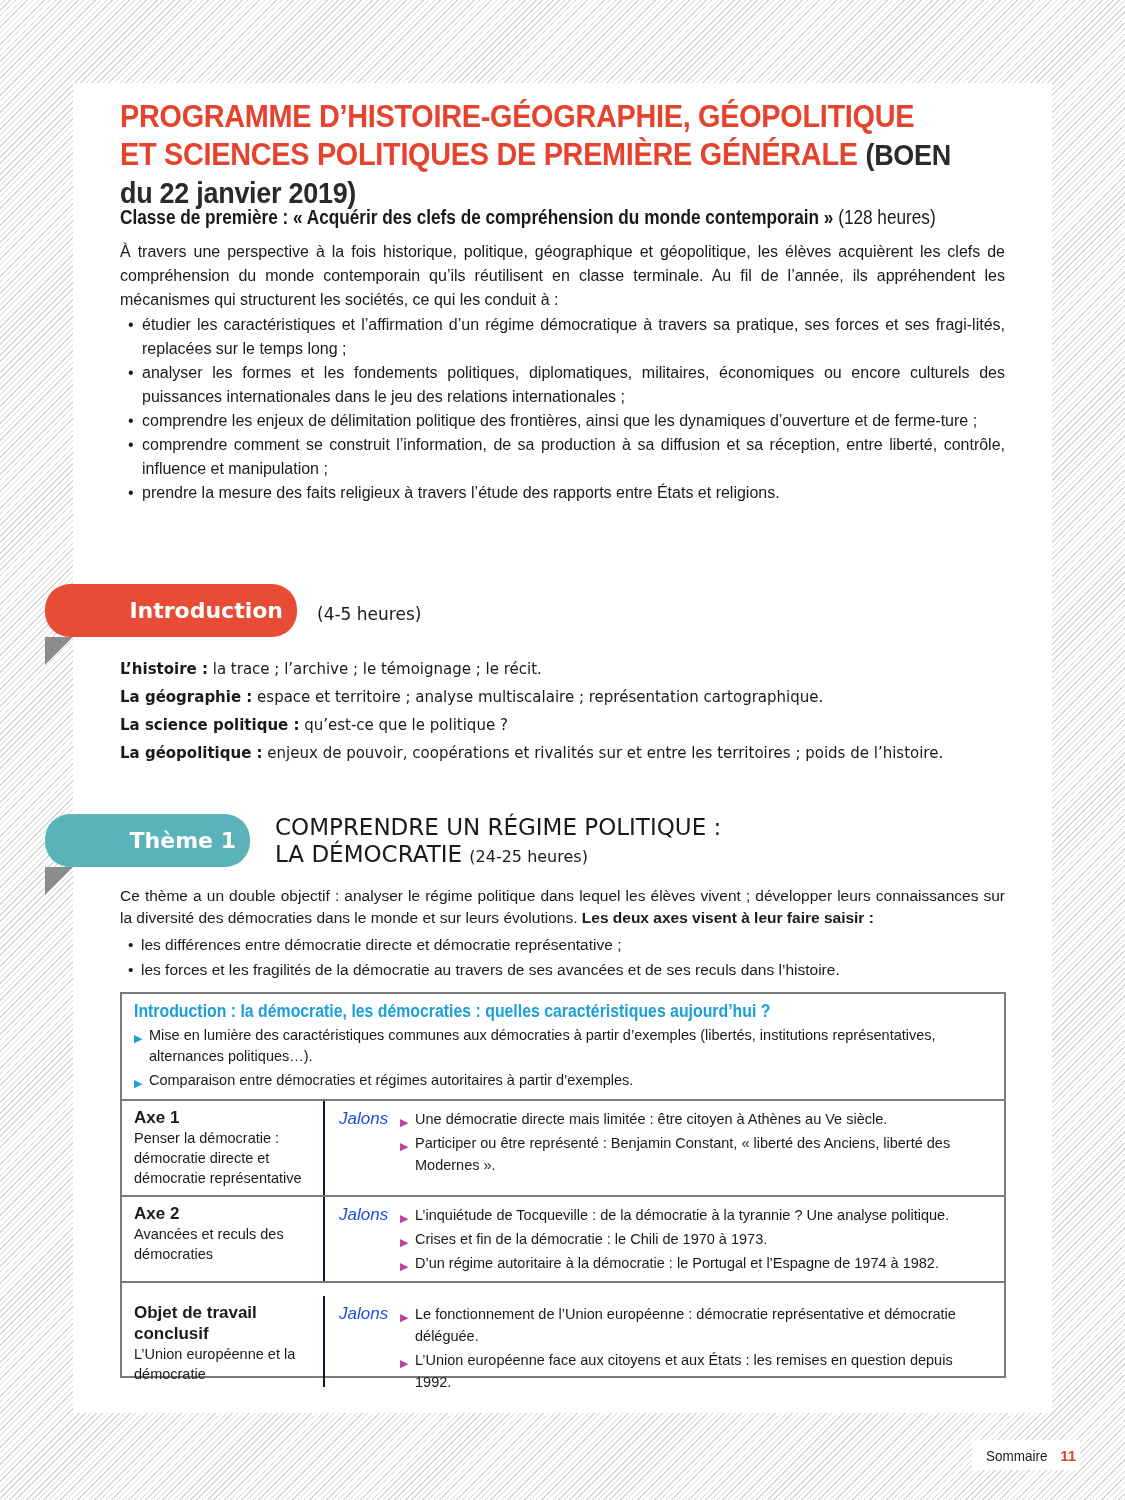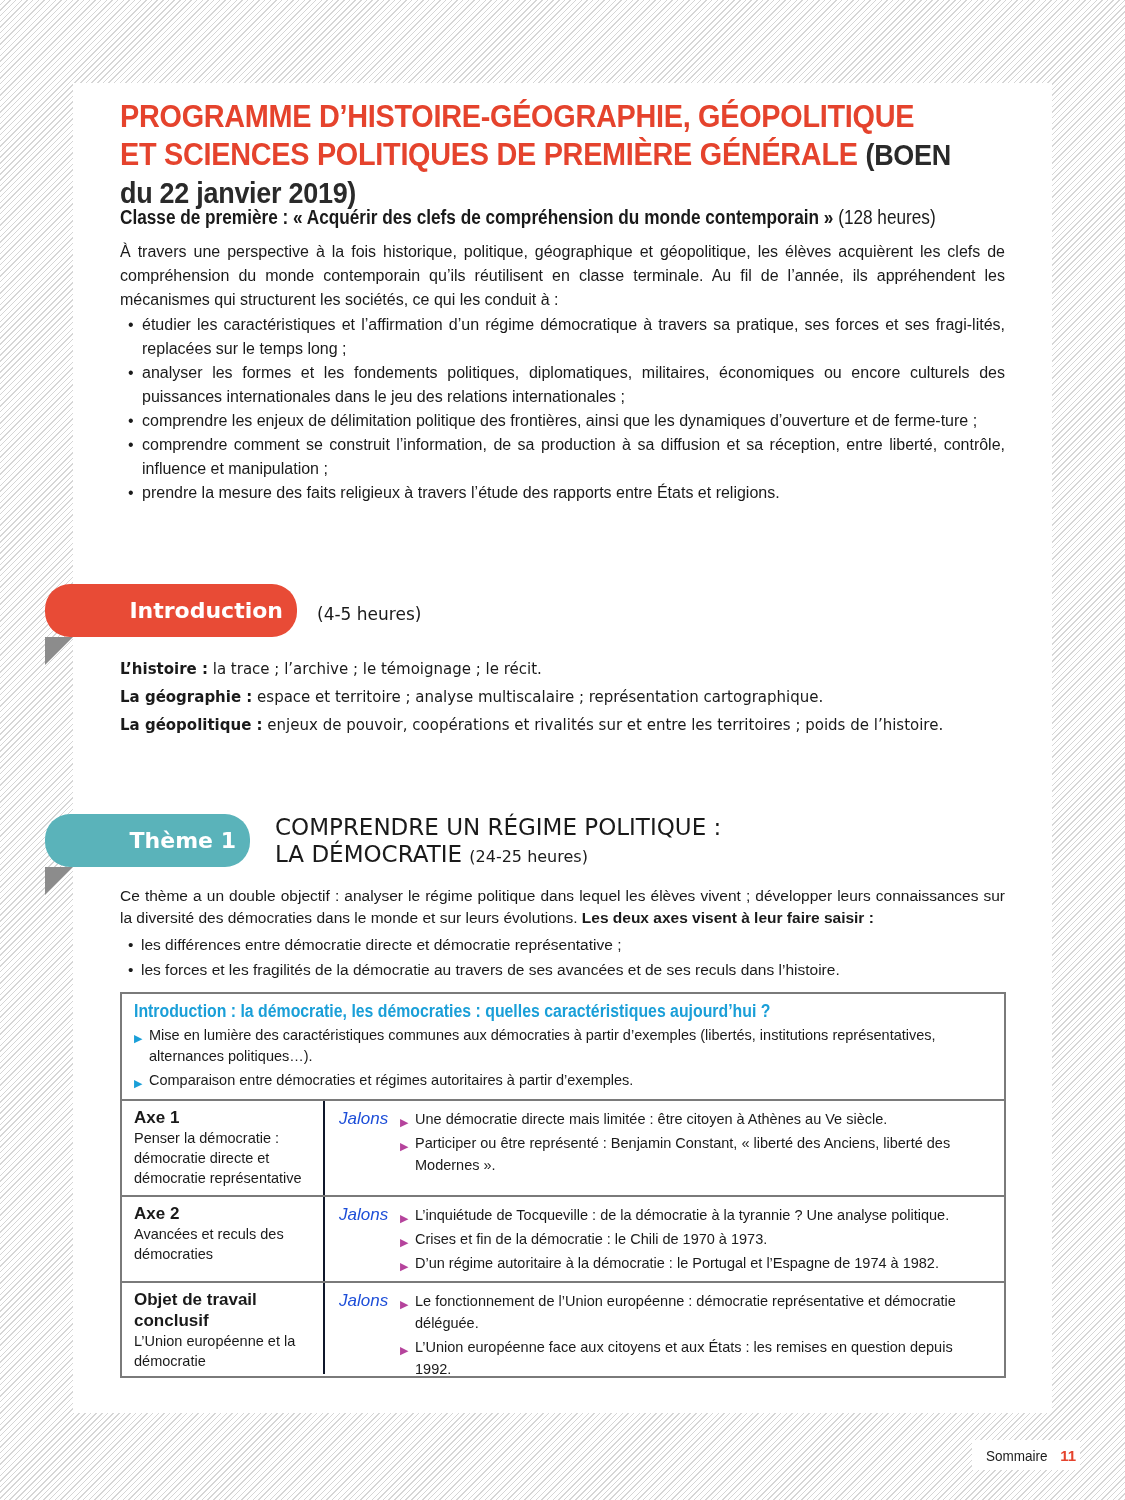--- a/index.html
+++ b/index.html
@@ -73,21 +73,21 @@
     position: absolute; left: 120px; top: 992px; width: 886px; height: 386px;
     border: 2px solid #7a7a7a; background: #fff;
   }
   .box-head { height: 107px; border-bottom: 2px solid #7a7a7a; padding: 7px 12px 12px 12px; }
   .box-title { color: #1a9fd8; font-size: 18px; font-weight: bold; transform: scaleX(0.88); transform-origin: left top; white-space: nowrap; }
   .arrow-blue { color: #1a9fd8; font-size: 11px; position: absolute; left: 0; top: 3px; }
   .arrow-purple { color: #b5439c; font-size: 11px; position: absolute; left: 0; top: 3px; }
   .head-items { margin-top: 3px; font-size: 14.5px; line-height: 21px; }
   .head-items .item { position: relative; padding-left: 15px; }
   .row { display: flex; border-bottom: 2px solid #7a7a7a; }
-  .row:last-child { border-bottom: none; }
+  .row:last-child { border-bottom: none; margin-top: 13px; }
   .row .left { width: 203px; border-right: 2px solid #0f172a; padding: 6px 12px; font-size: 14.5px; line-height: 20px; }
   .row .left .axe { font-size: 17px; font-weight: bold; line-height: 21px; }
   .row .right { flex: 1; padding: 7px 12px 6px 12px; display: flex; }
   .jalons { color: #1d4ed8; font-size: 17px; width: 63px; padding-left: 2px; flex: none; line-height: 22px; font-style: italic; }
   .jal-items { flex: 1; font-size: 14.5px; line-height: 22px; }
   .jal-items .item { position: relative; padding-left: 15px; }
   .row1 { height: 96px; }
   .row2 { height: 86px; }
   .row3 { height: 91px; }
 
@@ -125,20 +125,21 @@
 
 <div class="banner intro-banner">
   <span>Introduction</span>
 </div>
 <div class="banner-fold intro-fold"></div>
 <span class="intro-hours">(4-5 heures)</span>
 
 <div class="defs">
   <div><b>L’histoire :</b><span> la trace ; l’archive ; le témoignage ; le récit.</span></div>
   <div><b>La géographie :</b><span> espace et territoire ; analyse multiscalaire ; représentation cartographique.</span></div>
+  <div><b>La science politique :</b><span> qu’est-ce que le politique ?</span></div>
   <div><b>La géopolitique :</b><span> enjeux de pouvoir, coopérations et rivalités sur et entre les territoires ; poids de l’histoire.</span></div>
 </div>
 
 <div class="banner theme-banner">
   <span>Thème 1</span>
 </div>
 <div class="banner-fold theme-fold"></div>
 <div class="theme-title">
   <div>COMPRENDRE UN RÉGIME POLITIQUE :</div>
   <div><span>LA DÉMOCRATIE</span> <span class="hours">(24-25 heures)</span></div>

